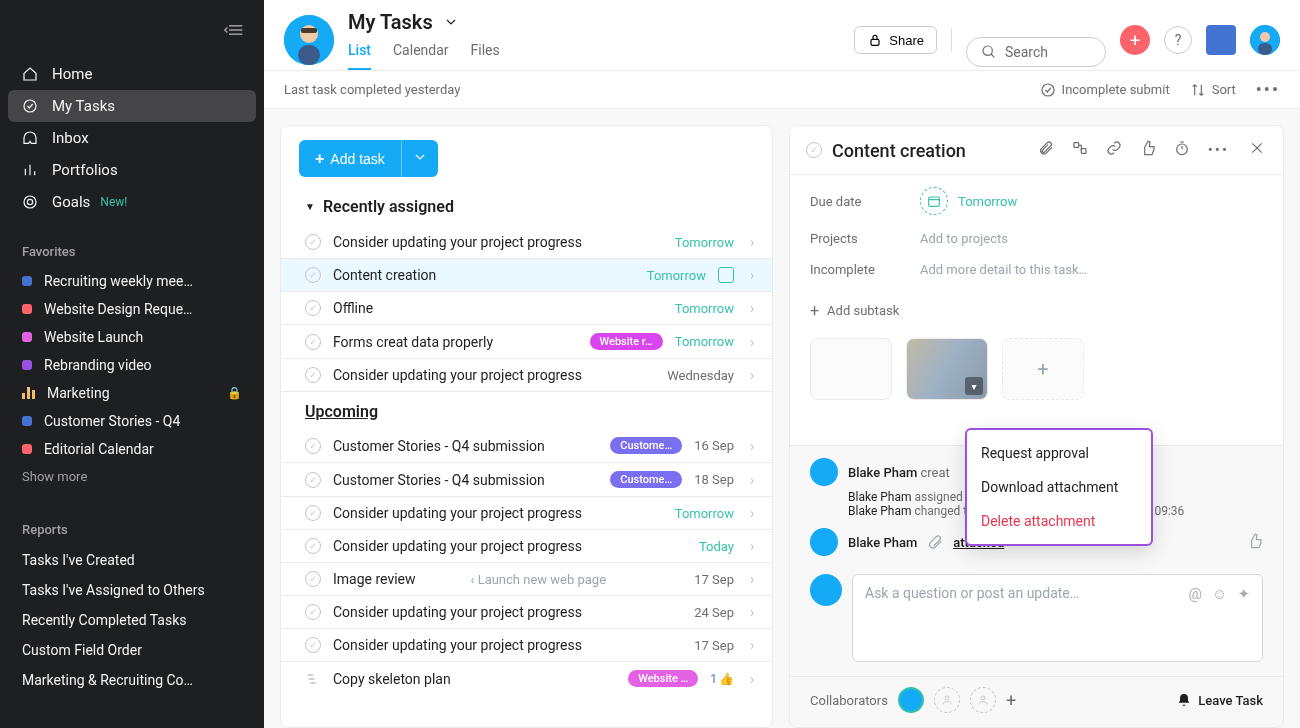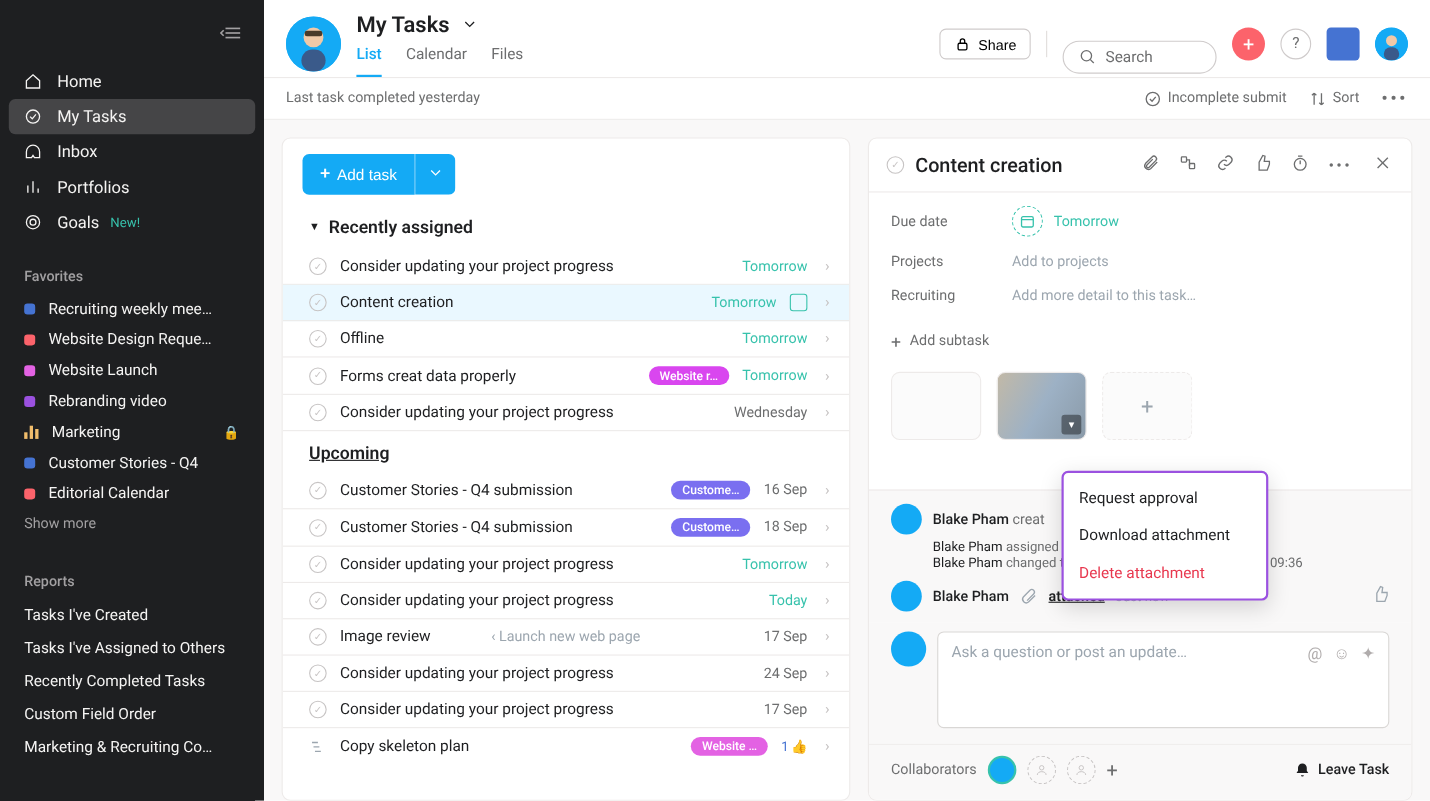--- a/index.html
+++ b/index.html
@@ -1,19 +1,19 @@
 <!DOCTYPE html>
 <html><head>
 <meta charset="utf-8">
 <style>
 * { box-sizing: border-box; margin: 0; padding: 0; }
 body { font-family: -apple-system, BlinkMacSystemFont, "Segoe UI", Roboto, sans-serif; font-size: 14px; color: #1e1f21; background: #fff; height: 728px; width: 1300px; overflow: hidden; display: flex; }
 
 
-.sidebar { width: 240px; background: #1e1f21; color: #a2a0a2; display: flex; flex-direction: column; padding-top: 10px; overflow-y: auto; flex-shrink: 0; }
+.sidebar { width: 264px; background: #1e1f21; color: #a2a0a2; display: flex; flex-direction: column; padding-top: 10px; overflow-y: auto; flex-shrink: 0; }
 .sidebar-collapse { display: flex; justify-content: flex-end; padding: 10px 20px 18px; }
 .nav-item { display: flex; align-items: center; gap: 14px; padding: 7px 22px; cursor: pointer; color: #f5f4f3; font-size: 15px; }
 .nav-item.active { background: #454547; border-radius: 6px; margin: 0 8px; padding: 7px 14px; }
 .nav-item .new-badge { color: #37c2ac; font-size: 12px; margin-left: -4px; }
 .sb-section { margin-top: 24px; padding: 0 0 6px; }
 .sb-head { font-size: 13px; font-weight: 500; color: #a2a0a2; padding: 2px 22px 8px; }
 .fav-item { display: flex; align-items: center; gap: 12px; padding: 6px 22px; color: #f5f4f3; font-size: 14px; cursor: pointer; white-space: nowrap; overflow: hidden; }
 .fav-item span.label { overflow: hidden; text-overflow: ellipsis; }
 .fav-dot { width: 10px; height: 10px; border-radius: 3px; flex-shrink: 0; }
 .fav-bars { display: inline-flex; gap: 2px; align-items: flex-end; height: 12px; }
@@ -438,21 +438,21 @@
                 </svg>
               </span>
             <span>Tomorrow</span>
           </span>
         </div>
         <div class="field-row">
           <span class="field-label">Projects</span>
           <span class="placeholder">Add to projects</span>
         </div>
         <div class="field-row" style="align-items:flex-start">
-          <span class="field-label">Recruiting</span>
+          <span class="field-label">Incomplete</span>
           <span class="placeholder">Add more detail to this task…</span>
         </div>
 
         <div class="add-sub">
           <span style="font-size:16px">+</span>
           <span>Add subtask</span>
         </div>
 
         <div class="attachments">
           <div class="att-thumb"></div>

